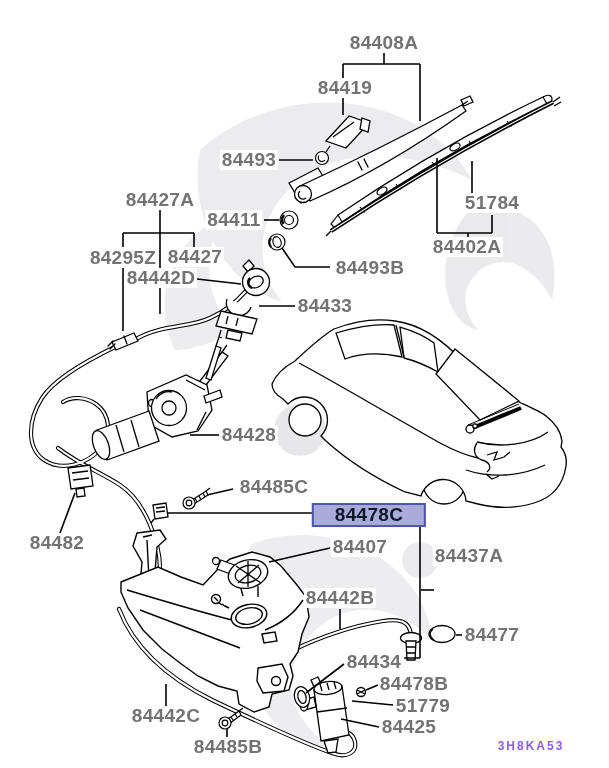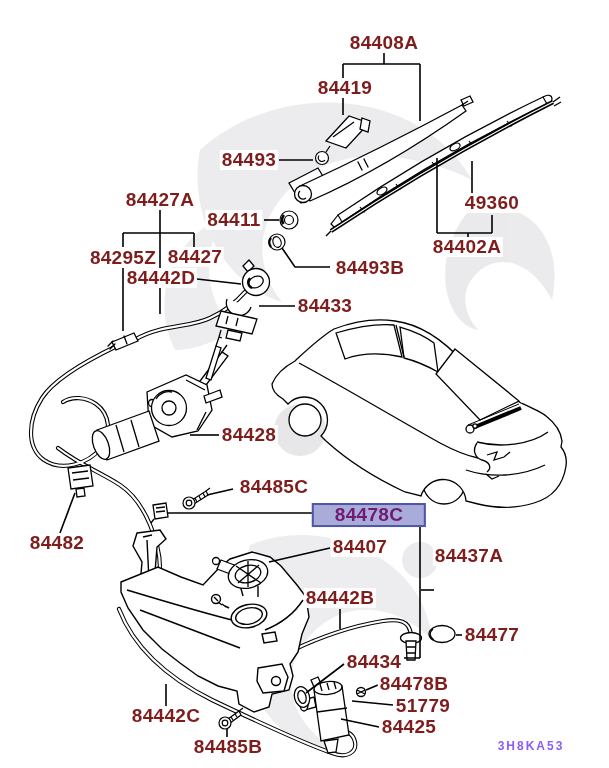--- a/index.html
+++ b/index.html
@@ -1,24 +1,24 @@
 <!DOCTYPE html>
 <html style="--hl-fill: #a9abd8; --hl-border: #4f55a7;"><head>
 <meta charset="utf-8">
 <style>
   html,body{margin:0;padding:0;background:#fff;}
   #stage{position:relative;width:609px;height:768px;background:#fff;overflow:hidden;
          font-family:"Liberation Sans",sans-serif;}
   #art{position:absolute;left:0;top:0;}
   .plabel{position:absolute;transform:translate(-50%,-50%);
-          font:bold 19px "Liberation Sans",sans-serif;color:#7f1d1d;
+          font:bold 19px "Liberation Sans",sans-serif;color:#737373;
           letter-spacing:.3px;line-height:1.05;white-space:nowrap;
           background:#fff;padding:0 2px;}
   .plabel.hl{background:var(--hl-fill,#a9abd8);border:2px solid var(--hl-border,#4f55a7);
-             color:#701a75;padding:0 21px;}
+             color:#0f172a;padding:0 21px;}
   .code{position:absolute;transform:translate(-50%,-50%);
         font:bold 12px "Liberation Sans",sans-serif;letter-spacing:2px;color:#8b5cf6;}
   svg *{vector-effect:non-scaling-stroke;}
 </style>
 </head>
 <body>
 
 <div id="stage">
 
 <svg id="art" width="609" height="768" viewBox="0 0 609 768">
@@ -289,21 +289,21 @@
 <div class="plabel" style="left:384px;top:43px">84408A</div>
 <div class="plabel" style="left:345px;top:88px">84419</div>
 <div class="plabel" style="left:249px;top:160px">84493</div>
 <div class="plabel" style="left:234px;top:220px">84411</div>
 <div class="plabel" style="left:160px;top:200px">84427A</div>
 <div class="plabel" style="left:123px;top:258px">84295Z</div>
 <div class="plabel" style="left:195px;top:257px">84427</div>
 <div class="plabel" style="left:161px;top:278px">84442D</div>
 <div class="plabel" style="left:370px;top:268px">84493B</div>
 <div class="plabel" style="left:325px;top:306px">84433</div>
-<div class="plabel" style="left:492px;top:203px">49360</div>
+<div class="plabel" style="left:492px;top:203px">51784</div>
 <div class="plabel" style="left:467px;top:247px">84402A</div>
 <div class="plabel" style="left:249px;top:435px">84428</div>
 <div class="plabel" style="left:274px;top:487px">84485C</div>
 <div class="plabel hl" style="left:369px;top:515px">84478C</div>
 <div class="plabel" style="left:57px;top:543px">84482</div>
 <div class="plabel" style="left:360px;top:547px">84407</div>
 <div class="plabel" style="left:340px;top:598px">84442B</div>
 <div class="plabel" style="left:469px;top:556px">84437A</div>
 <div class="plabel" style="left:492px;top:635px">84477</div>
 <div class="plabel" style="left:374px;top:662px">84434</div>

